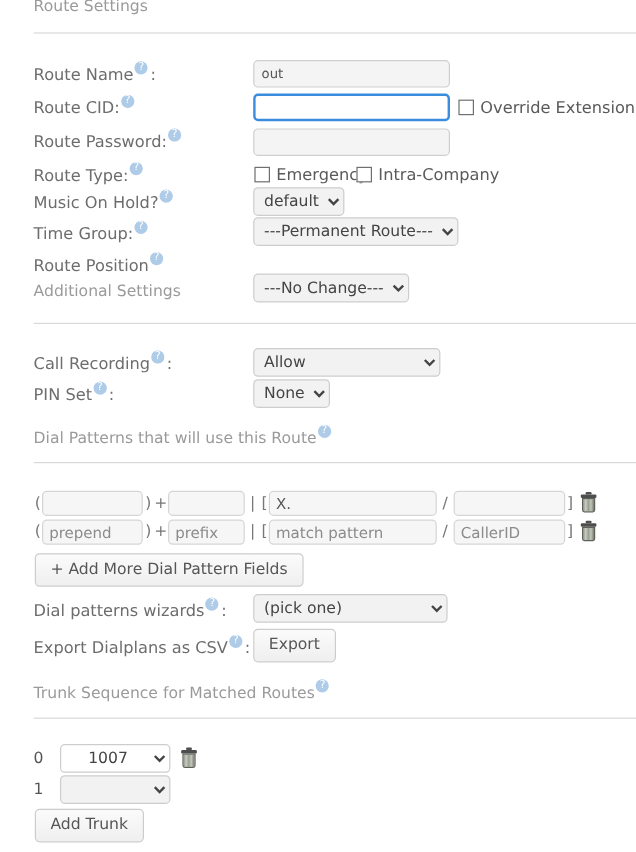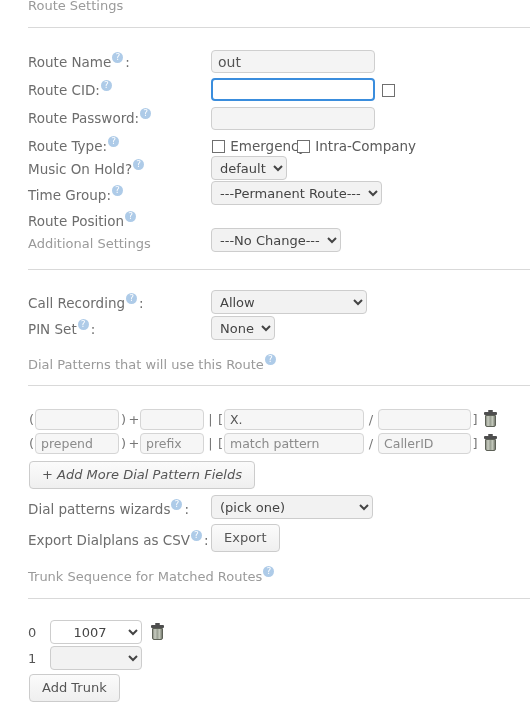--- a/index.html
+++ b/index.html
@@ -59,21 +59,21 @@
     line-height: 12px;
     color: #ffffff;
     font-family: "DejaVu Sans", sans-serif;
   }
 
   
   .ctl { position: absolute; }
 
   input.tb {
     font-family: "DejaVu Sans", "Liberation Sans", sans-serif;
-    font-size: 14px;
+    font-size: 11px;
     color: #555;
     background: #f4f4f4;
     border: 1px solid #cfcfcf;
     border-radius: 4px;
     padding: 2px 6px;
     height: 23px;
     outline: none;
   }
   input.tb::placeholder { color: #8c8c8c; opacity: 1; }
   input.tb.focused {
@@ -204,20 +204,21 @@
     <input class="tb ctl" type="text" style="left: 211px; top: 0px; width: 164px;" value="out">
   </div>
 
   <div class="row" style="top:78px;">
     <div class="lbl">
       <span>Route CID:</span><span class="help"></span>
     </div>
     <input class="tb focused ctl" type="text" style="left: 211px; top: 0px; width: 164px;" autofocus="" value="">
     <label class="cbwrap" style="left:382px; top:3px;">
       <input type="checkbox" style="">
+      <span>Override Extension</span>
     </label>
   </div>
 
   <div class="row" style="top:106px;padding-left:44px;">
     <div class="lbl">
       <span>Route Password:</span><span class="help"></span>
     </div>
     <input class="tb ctl" type="text" style="left: 211px; top: 1px; width: 164px;" value="">
   </div>
 
@@ -289,21 +290,21 @@
   <div class="divider" style="top:385px;"></div>
 
   <div class="dp-row" style="top:409px;">
     <span class="sep" style="width:7px;">(</span><input class="dp" style="width: 84px;" type="text" placeholder=""><span class="sep" style="width:9px;">)</span><span class="sep" style="width:12px;">+</span><input class="dp" style="width: 64px;" type="text" placeholder=""><span class="sep" style="width:13px;">|</span><span class="sep" style="width:7px;">[</span><input class="dp" style="width: 140px;" type="text" value="X."><span class="sep" style="width:14px;">/</span><input class="dp" style="width: 93px;" type="text" placeholder=""><span class="sep" style="width:8px;">]</span><span class="trash"><span class="lid"></span><span class="can"></span></span>
   </div>
 
   <div class="dp-row" style="top:433px;">
     <span class="sep" style="width:7px;">(</span><input class="dp" style="width: 84px;" type="text" placeholder="prepend"><span class="sep" style="width:9px;">)</span><span class="sep" style="width:12px;">+</span><input class="dp" style="width: 64px;" type="text" placeholder="prefix"><span class="sep" style="width:13px;">|</span><span class="sep" style="width:7px;">[</span><input class="dp" style="width: 140px;" type="text" placeholder="match pattern"><span class="sep" style="width:14px;">/</span><input class="dp" style="width: 93px;" type="text" placeholder="CallerID"><span class="sep" style="width:8px;">]</span><span class="trash"><span class="lid"></span><span class="can"></span></span>
   </div>
 
-  <button class="btn ctl" style="left:29px; top:461px;font-style:italic;">+ Add More Dial Pattern Fields</button>
+  <button class="btn ctl" style="left:29px; top:461px;">+ Add More Dial Pattern Fields</button>
 
   <div class="row" style="top:497px;">
     <div class="lbl">
       <span>Dial patterns wizards</span><span class="help"></span><span class="colon">:</span>
     </div>
     <select class="sel ctl" style="left:211px; top:-2px; width:162px;">
       <option>(pick one)</option>
     </select>
   </div>
 

